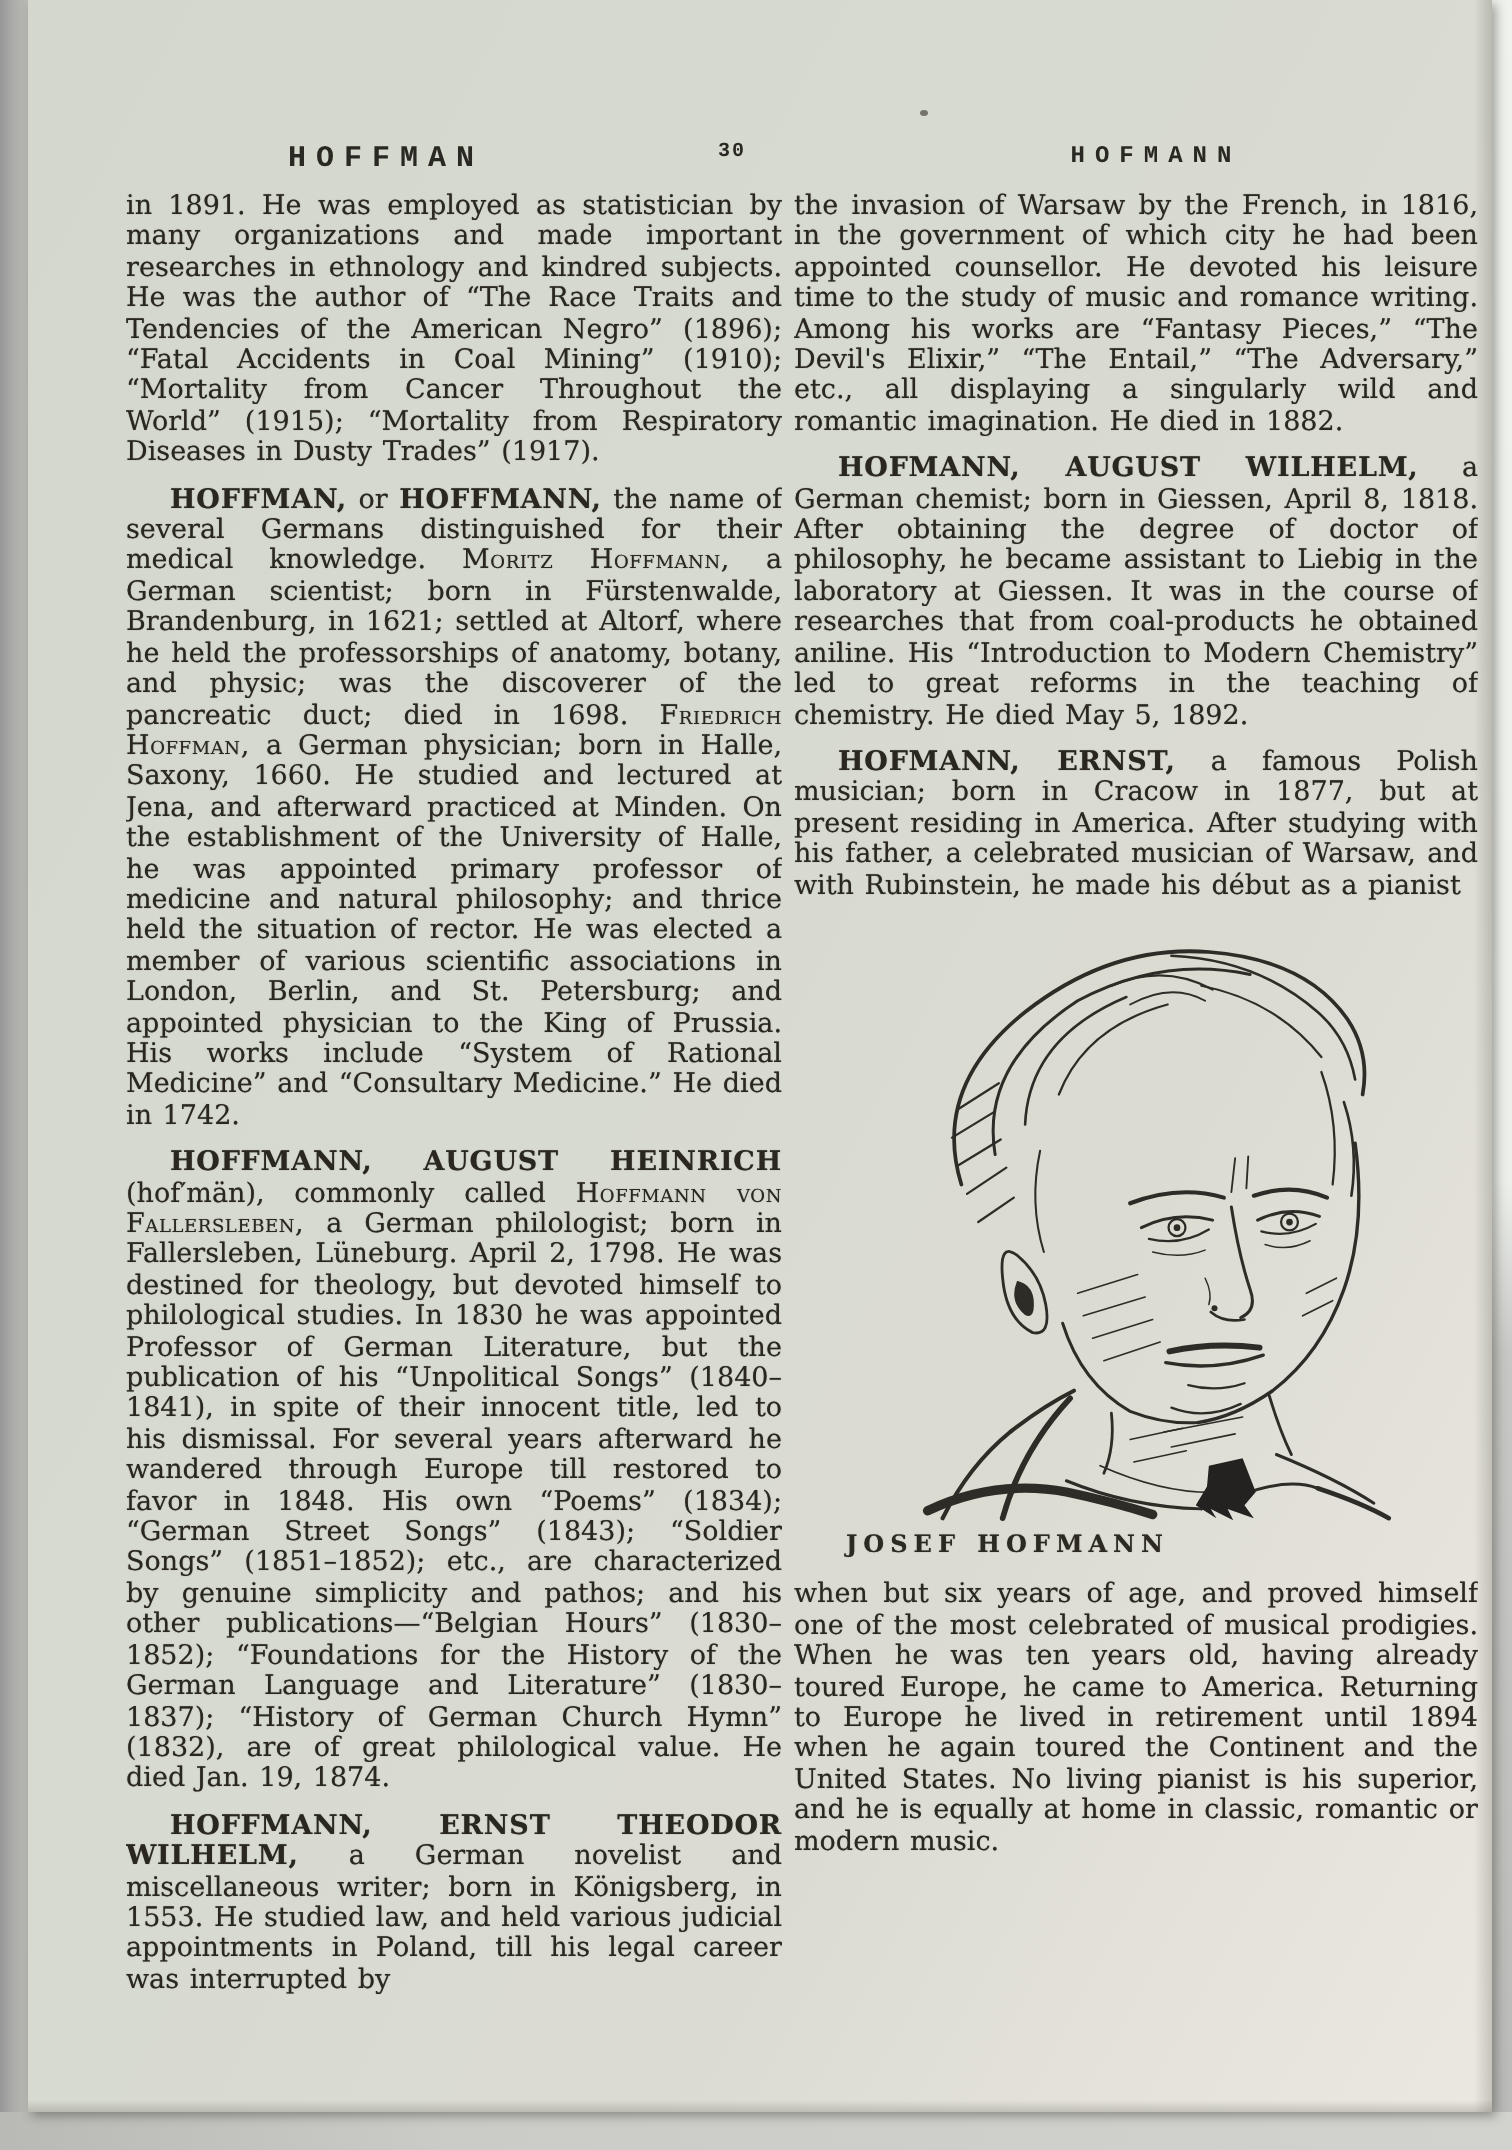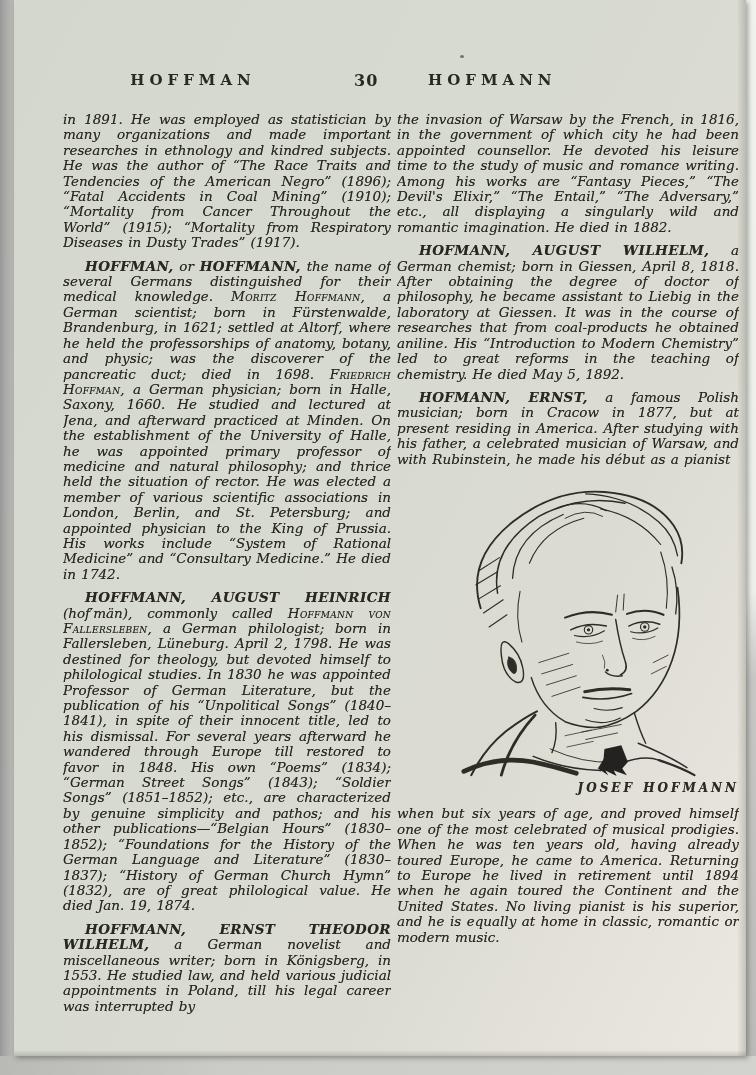--- a/index.html
+++ b/index.html
@@ -19,42 +19,42 @@
     box-shadow:2px 2px 5px rgba(60,60,52,.45);}
   .page:after{content:"";position:absolute;right:0;top:0;width:9px;height:100%;
     background:linear-gradient(to left,rgba(110,110,100,.30),rgba(110,110,100,0));}
   .page:before{content:"";position:absolute;left:0;bottom:0;width:100%;height:6px;
     background:linear-gradient(to top,rgba(90,90,80,.25),rgba(90,90,80,0));}
 
   .speck{position:absolute;left:446px;top:55px;width:4px;height:3px;border-radius:50%;
     background:#5c5a52;opacity:.8;}
 
   
-  .runhead{position:absolute;top:71px;height:20px;color:#2a2822;font-weight:bold;}
+  .runhead{position:absolute;top:71px;height:20px;color:#2a2822;font-weight:bold;font-family:Liberation Mono, monospace;}
   .runhead.lefttitle{left:49px;width:260px;text-align:center;font-size:15px;letter-spacing:5px;}
-  .runhead.pagenum{left:340px;width:60px;text-align:left;font-size:16px;letter-spacing:1px;}
-  .runhead.righttitle{left:414px;width:250px;font-size:15px;letter-spacing:5px;}
+  .runhead.pagenum{left:322px;width:60px;text-align:center;font-size:10px;letter-spacing:1px;}
+  .runhead.righttitle{left:439px;width:250px;text-align:center;font-size:12px;letter-spacing:5px;}
 
   
-  .content{position:absolute;left:49px;top:112px;width:676px;height:948px;display:flex;font-style:italic;}
+  .content{position:absolute;left:49px;top:96px;width:676px;height:948px;display:flex;}
   .col{color:#29271f;font-size:13.5px;line-height:15.4px;text-align:justify;
     word-spacing:1px;hyphens:auto;-webkit-hyphens:auto;overflow:hidden;
     text-shadow:0 0 .5px rgba(42,40,30,.55);}
   .col-left{width:328px;height:948px;margin-right:6px;}
   .col-right{width:342px;height:948px;display:flex;flex-direction:column;}
   .para{margin:0 0 8px 0;}
   .para.indent{text-indent:22px;}
   .para:last-child{margin-bottom:0;}
   .b{font-weight:bold;letter-spacing:.4px;}
   .sc{font-variant:small-caps;letter-spacing:.3px;}
 
   
   .figure{flex:0 0 auto;text-align:center;padding-left:26px;margin:10px 0 2px 0;}
   .figure svg{display:block;margin:0 auto;}
-  .figcaption{flex:0 0 auto;text-align:right;padding-left:26px;margin:2px 0 10px 0;
+  .figcaption{flex:0 0 auto;text-align:left;padding-left:26px;margin:2px 0 10px 0;
     font-size:12px;font-weight:bold;letter-spacing:3px;color:#2b2922;}
   .sketch{stroke:#2e2c26;fill:none;stroke-linecap:round;}
 </style>
 </head>
 <body>
 
 <div id="canvas">
   <div class="edge-left"></div>
   <div class="edge-right"></div>
   <div class="edge-bottom"></div>

